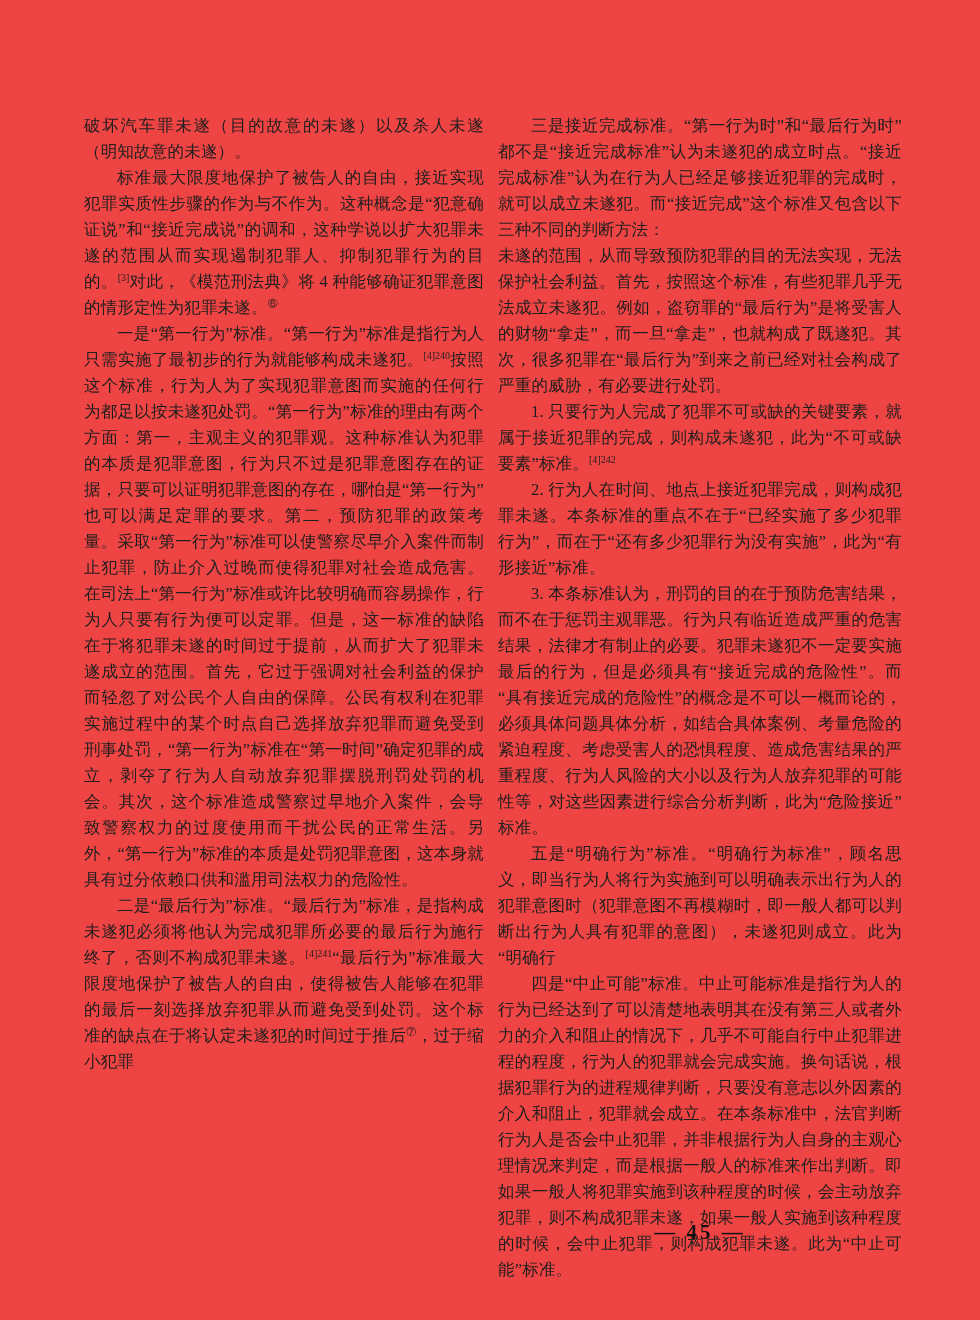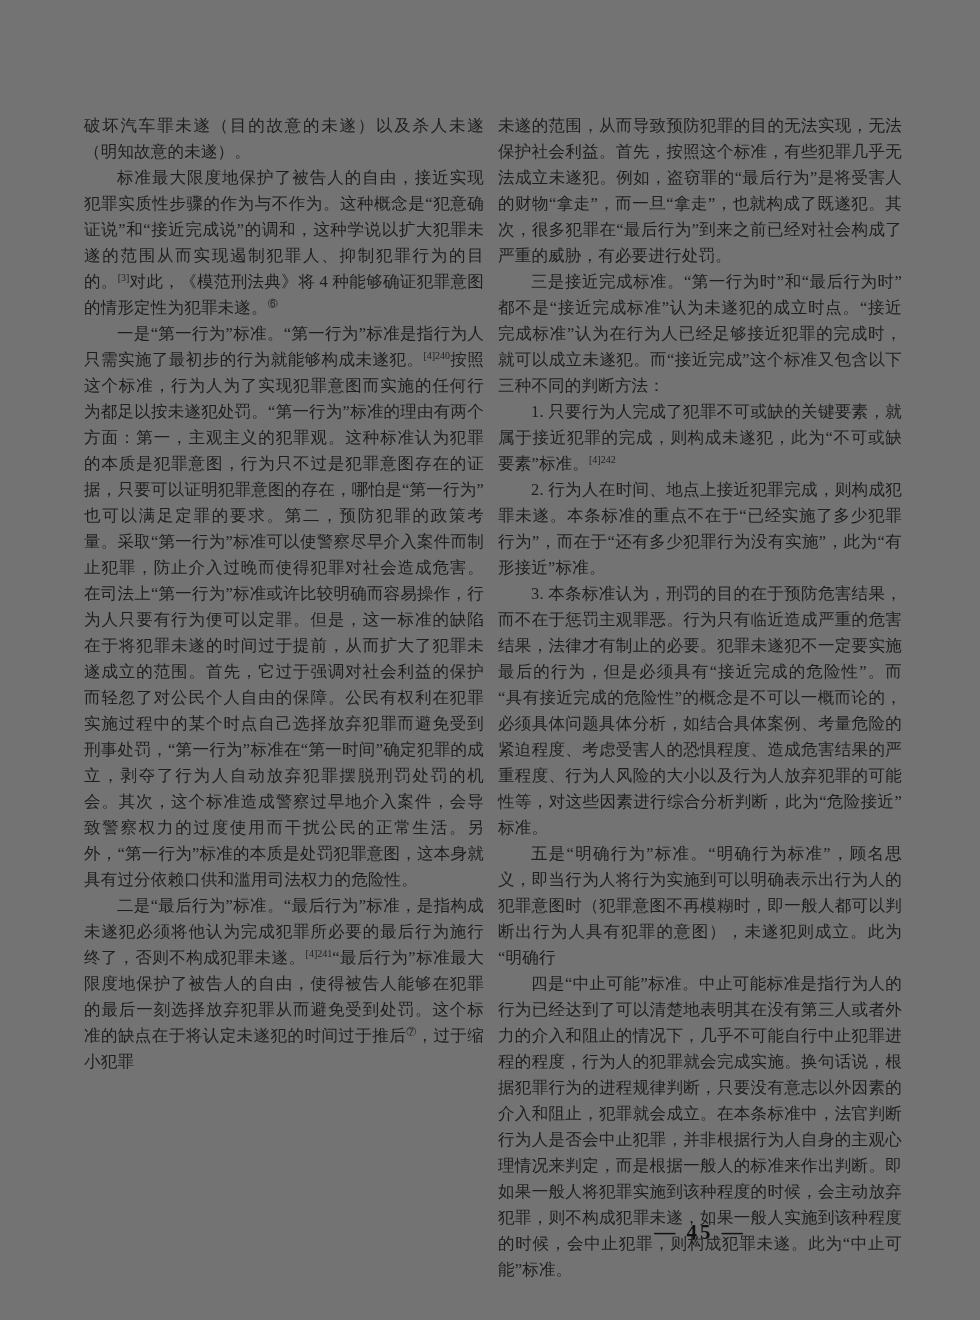--- a/index.html
+++ b/index.html
@@ -4,21 +4,21 @@
 <style>
   html, body {
     margin: 0;
     padding: 0;
     background: #e9e9e9;
   }
   .page {
     position: relative;
     width: 980px;
     height: 1320px;
-    background: #737373;
+    background: #ef4444;
     overflow: hidden;
     font-family: "Liberation Serif", "DejaVu Serif", serif;
     color: #1e1e1e;
   }
   .col {
     position: absolute;
     top: 113px;
     width: 400px;
     font-size: 16.5px;
     line-height: 26px;
@@ -58,22 +58,22 @@
 <body>
 
 <div class="page">
   <div class="col" id="col-left">
       <p class="para"><span>破坏汽车罪未遂（目的故意的未遂）以及杀人未遂（明知故意的未遂）。</span></p>
       <p class="para indent"><span>标准最大限度地保护了被告人的自由，接近实现犯罪实质性步骤的作为与不作为。这种概念是“犯意确证说”和“接近完成说”的调和，这种学说以扩大犯罪未遂的范围从而实现遏制犯罪人、抑制犯罪行为的目的。</span><sup>[3]</sup><span>对此，《模范刑法典》将 4 种能够确证犯罪意图的情形定性为犯罪未遂。</span><sup>⑥</sup></p>
       <p class="para indent"><span>一是“第一行为”标准。“第一行为”标准是指行为人只需实施了最初步的行为就能够构成未遂犯。</span><sup>[4]240</sup><span>按照这个标准，行为人为了实现犯罪意图而实施的任何行为都足以按未遂犯处罚。“第一行为”标准的理由有两个方面：第一，主观主义的犯罪观。这种标准认为犯罪的本质是犯罪意图，行为只不过是犯罪意图存在的证据，只要可以证明犯罪意图的存在，哪怕是“第一行为”也可以满足定罪的要求。第二，预防犯罪的政策考量。采取“第一行为”标准可以使警察尽早介入案件而制止犯罪，防止介入过晚而使得犯罪对社会造成危害。在司法上“第一行为”标准或许比较明确而容易操作，行为人只要有行为便可以定罪。但是，这一标准的缺陷在于将犯罪未遂的时间过于提前，从而扩大了犯罪未遂成立的范围。首先，它过于强调对社会利益的保护而轻忽了对公民个人自由的保障。公民有权利在犯罪实施过程中的某个时点自己选择放弃犯罪而避免受到刑事处罚，“第一行为”标准在“第一时间”确定犯罪的成立，剥夺了行为人自动放弃犯罪摆脱刑罚处罚的机会。其次，这个标准造成警察过早地介入案件，会导致警察权力的过度使用而干扰公民的正常生活。另外，“第一行为”标准的本质是处罚犯罪意图，这本身就具有过分依赖口供和滥用司法权力的危险性。</span></p>
       <p class="para indent"><span>二是“最后行为”标准。“最后行为”标准，是指构成未遂犯必须将他认为完成犯罪所必要的最后行为施行终了，否则不构成犯罪未遂。</span><sup>[4]241</sup><span>“最后行为”标准最大限度地保护了被告人的自由，使得被告人能够在犯罪的最后一刻选择放弃犯罪从而避免受到处罚。这个标准的缺点在于将认定未遂犯的时间过于推后</span><sup>⑦</sup><span>，过于缩小犯罪</span></p>
     </div>
   <div class="col" id="col-right">
+      <p class="para indent"><span>三是接近完成标准。“第一行为时”和“最后行为时”都不是“接近完成标准”认为未遂犯的成立时点。“接近完成标准”认为在行为人已经足够接近犯罪的完成时，就可以成立未遂犯。而“接近完成”这个标准又包含以下三种不同的判断方法：</span></p>
       <p class="para"><span>未遂的范围，从而导致预防犯罪的目的无法实现，无法保护社会利益。首先，按照这个标准，有些犯罪几乎无法成立未遂犯。例如，盗窃罪的“最后行为”是将受害人的财物“拿走”，而一旦“拿走”，也就构成了既遂犯。其次，很多犯罪在“最后行为”到来之前已经对社会构成了严重的威胁，有必要进行处罚。</span></p>
-      <p class="para indent"><span>三是接近完成标准。“第一行为时”和“最后行为时”都不是“接近完成标准”认为未遂犯的成立时点。“接近完成标准”认为在行为人已经足够接近犯罪的完成时，就可以成立未遂犯。而“接近完成”这个标准又包含以下三种不同的判断方法：</span></p>
       <p class="para indent"><span>1. 只要行为人完成了犯罪不可或缺的关键要素，就属于接近犯罪的完成，则构成未遂犯，此为“不可或缺要素”标准。</span><sup>[4]242</sup></p>
       <p class="para indent"><span>2. 行为人在时间、地点上接近犯罪完成，则构成犯罪未遂。本条标准的重点不在于“已经实施了多少犯罪行为”，而在于“还有多少犯罪行为没有实施”，此为“有形接近”标准。</span></p>
       <p class="para indent"><span>3. 本条标准认为，刑罚的目的在于预防危害结果，而不在于惩罚主观罪恶。行为只有临近造成严重的危害结果，法律才有制止的必要。犯罪未遂犯不一定要实施最后的行为，但是必须具有“接近完成的危险性”。而“具有接近完成的危险性”的概念是不可以一概而论的，必须具体问题具体分析，如结合具体案例、考量危险的紧迫程度、考虑受害人的恐惧程度、造成危害结果的严重程度、行为人风险的大小以及行为人放弃犯罪的可能性等，对这些因素进行综合分析判断，此为“危险接近”标准。</span></p>
       <p class="para indent"><span>五是“明确行为”标准。“明确行为标准”，顾名思义，即当行为人将行为实施到可以明确表示出行为人的犯罪意图时（犯罪意图不再模糊时，即一般人都可以判断出行为人具有犯罪的意图），未遂犯则成立。此为“明确行</span></p>
       <p class="para indent"><span>四是“中止可能”标准。中止可能标准是指行为人的行为已经达到了可以清楚地表明其在没有第三人或者外力的介入和阻止的情况下，几乎不可能自行中止犯罪进程的程度，行为人的犯罪就会完成实施。换句话说，根据犯罪行为的进程规律判断，只要没有意志以外因素的介入和阻止，犯罪就会成立。在本条标准中，法官判断行为人是否会中止犯罪，并非根据行为人自身的主观心理情况来判定，而是根据一般人的标准来作出判断。即如果一般人将犯罪实施到该种程度的时候，会主动放弃犯罪，则不构成犯罪未遂，如果一般人实施到该种程度的时候，会中止犯罪，则构成犯罪未遂。此为“中止可能”标准。</span></p>
     </div>
   <div class="page-num">— 45 —</div>
 </div>
 
 </body></html>

